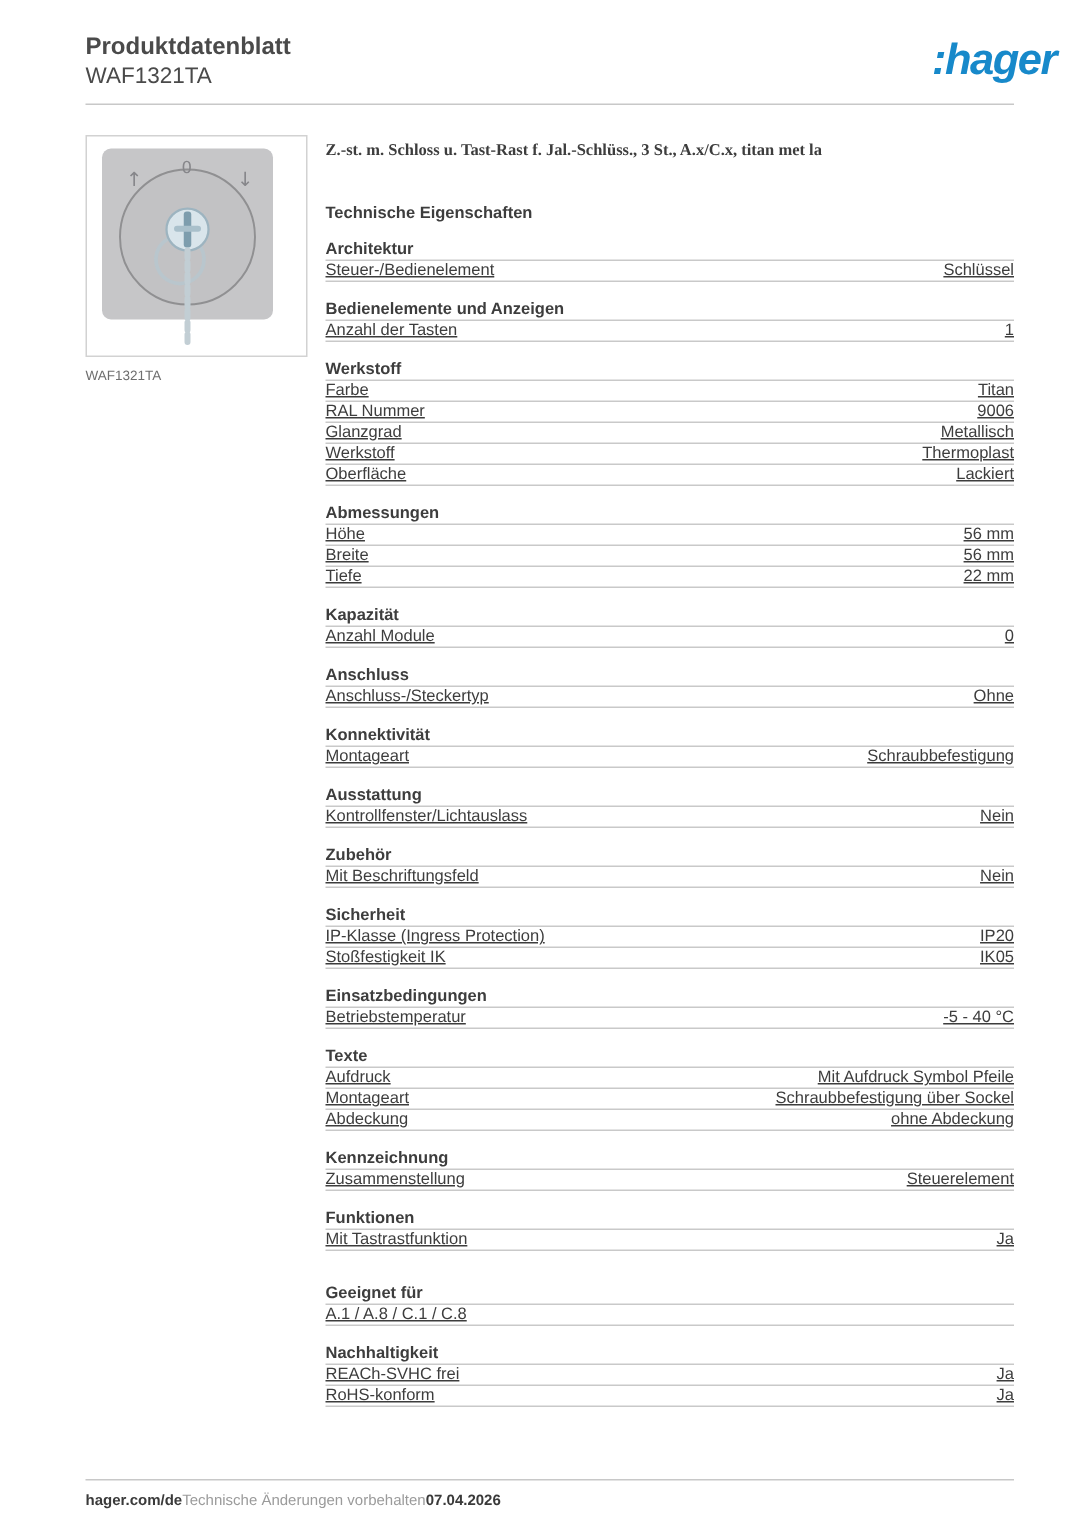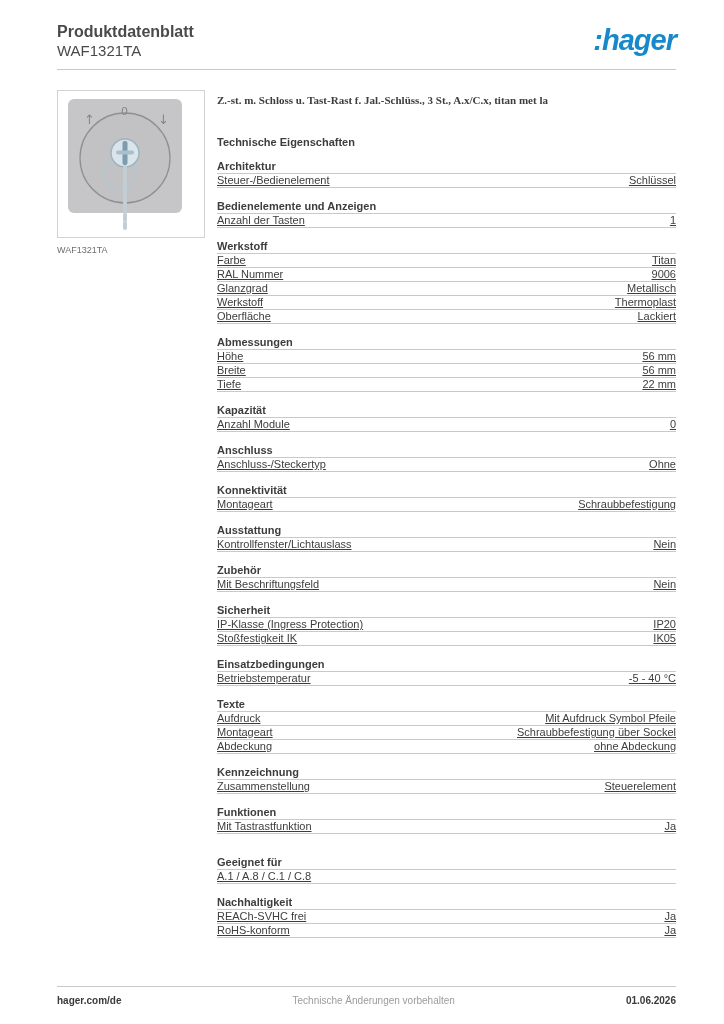--- a/index.html
+++ b/index.html
@@ -4,21 +4,21 @@
 <style>
   * { margin:0; padding:0; box-sizing:border-box; }
   html,body { background:#ffffff; }
   body { font-family:"Liberation Sans", sans-serif; color:#3d3d3d; }
   .page {
     position:relative; width:724px; height:1024px; background:#ffffff;
     overflow:hidden;
   }
   
   .header { display:flex; justify-content:space-between; align-items:flex-start;
-    padding:22px 48px 0 57px; }
+    padding:22px 20px 0 57px; }
   .header-title { font-size:16px; font-weight:bold; color:#4a4a4a; line-height:19px; }
   .header-ref { font-size:15px; color:#4a4a4a; line-height:19px; font-weight:400; }
   .logo { font-size:29px; font-weight:bold; letter-spacing:-1px; margin-top:2px; }
   .header-rule { border:none; border-top:1px solid #c8c8c8; margin:9px 48px 0 57px; }
   
   .main { display:flex; padding:20px 48px 0 57px; }
   .left-col { width:160px; flex:0 0 160px; }
   .image-box { width:148px; height:148px; border:1px solid #d2d2d2; background:#fff; }
   .image-caption { font-size:9px; color:#6e6e6e; margin-top:7px; }
   .right-col { flex:1; }
@@ -29,21 +29,21 @@
   .section.gap-large { margin-top:22px; }
   .section-title { font-size:11px; font-weight:bold; line-height:12px; padding-bottom:1px;
     border-bottom:1px solid #c9c9c9; }
   .spec-row { display:flex; justify-content:space-between; align-items:baseline;
     font-size:11px; line-height:13px; border-bottom:1px solid #c9c9c9;text-decoration:underline; }
   .spec-label { text-align:left; white-space:nowrap; }
   .spec-value { text-align:right; white-space:nowrap; }
   
   .footer { position:absolute; left:57px; right:48px; bottom:18px; }
   .footer-rule { border:none; border-top:1px solid #c8c8c8; }
-  .footer-row { display:flex; justify-content:space-between; align-items:baseline;
+  .footer-row { display:flex; align-items:baseline;
     margin-top:8px; font-size:10px; }
   .footer-left { font-weight:bold; color:#3a3a3a; }
   .footer-center { color:#9b9b9b; }
   .footer-right { font-weight:bold; color:#3a3a3a; }
 </style>
 </head>
 <body>
 
 <div class="page">
 
@@ -298,17 +298,17 @@
 </div>
     </div>
 
   </div>
 
   <div class="footer">
     <hr class="footer-rule">
     <div class="footer-row">
       <span class="footer-left">hager.com/de</span>
       <span class="footer-center">Technische Änderungen vorbehalten</span>
-      <span class="footer-right">01.06.2026</span>
+      <span class="footer-right">07.04.2026</span>
     </div>
   </div>
 
 </div>
 
 </body></html>

